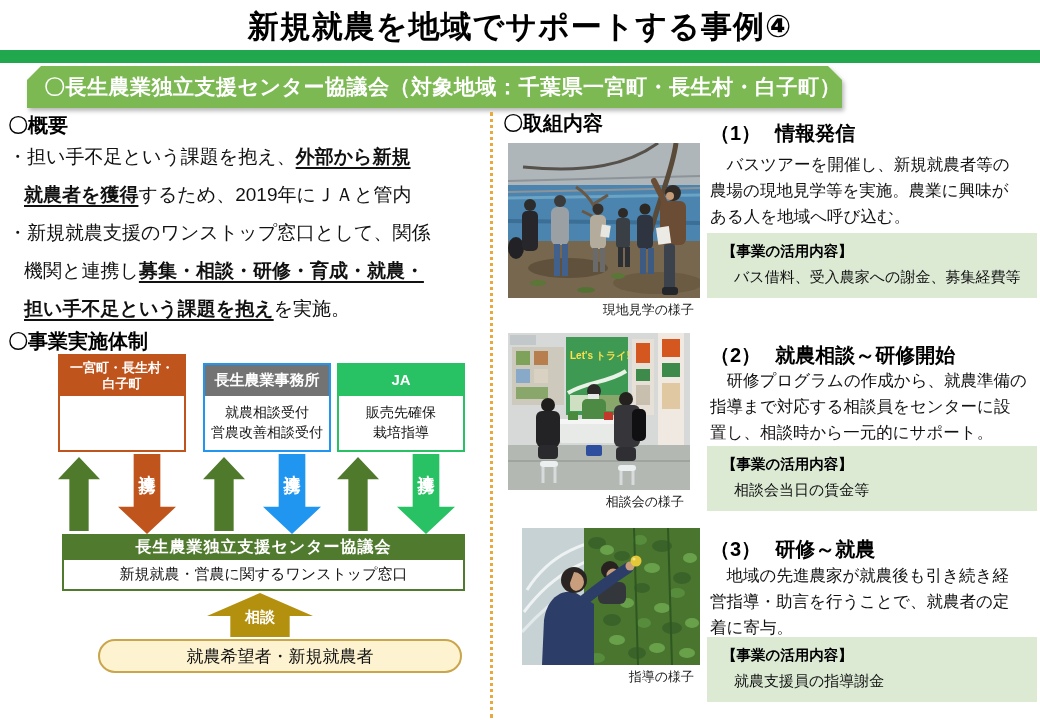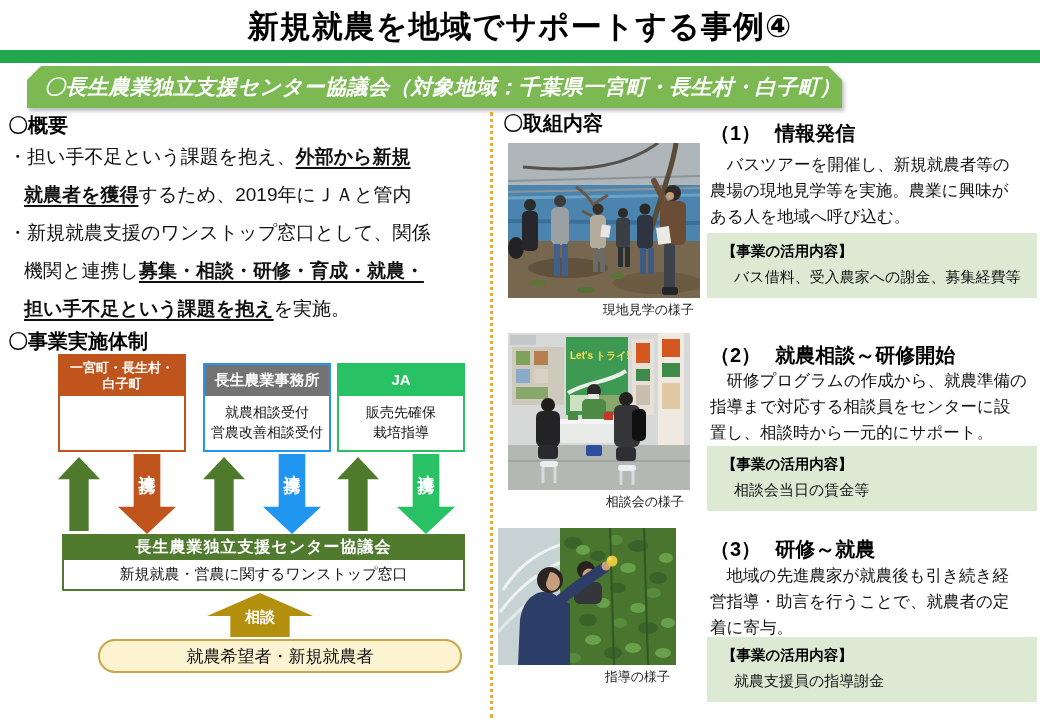--- a/index.html
+++ b/index.html
@@ -6,21 +6,21 @@
   body{
     width:1040px;height:720px;position:relative;overflow:hidden;
     font-family:"Liberation Sans","DejaVu Sans",sans-serif;color:#111;
   }
   
   .page-title{
     position:absolute;top:6px;left:0;width:1040px;text-align:center;
     font-size:31px;font-weight:bold;letter-spacing:1px;color:#000;
   }
   .header-bar{position:absolute;top:50px;left:0;width:1040px;height:13px;background:var(--header-bar-green);}
-  .banner-wrap{position:absolute;top:66px;left:27px;width:815px;height:42px;filter:drop-shadow(2px 3px 2px rgba(0,0,0,.28));font-style:italic;}
+  .banner-wrap{position:absolute;top:66px;left:27px;width:815px;height:42px;filter:drop-shadow(2px 3px 2px rgba(0,0,0,.28));}
   .banner{
     width:100%;height:100%;background:var(--banner-green);
     clip-path:polygon(14px 0,calc(100% - 14px) 0,100% 14px,100% 100%,0 100%,0 14px);
     display:flex;align-items:center;padding-left:17px;box-sizing:border-box;
     color:#fff;font-size:21px;font-weight:bold;letter-spacing:.5px;
   }
   
   .divider{position:absolute;left:490px;top:112px;height:606px;width:0;border-left:3px dotted var(--divider-orange);}
   
   #left-col{position:absolute;left:8px;top:112px;width:480px;}
@@ -57,21 +57,21 @@
   
   #right-col{position:absolute;left:497px;top:110px;width:543px;height:610px;}
   .rc-head{position:absolute;left:6px;top:0;font-size:20px;font-weight:bold;color:#000;}
   .sec{position:absolute;left:0;width:543px;}
   #sec1{top:8px;height:212px;} #sec2{top:223px;height:192px;} #sec3{top:416px;height:200px;}
   .photo{position:absolute;margin:0;}
   .photo svg{display:block;}
   .photo figcaption{font-size:13px;color:#222;text-align:right;padding-right:6px;margin-top:3px;}
   #sec1 .photo{left:11px;top:25px;width:192px;}
   #sec2 .photo{left:11px;top:0;width:182px;}
-  #sec3 .photo{left:1px;top:2px;width:178px;}
+  #sec3 .photo{left:25px;top:2px;width:178px;}
   .sec-head{position:absolute;left:213px;display:flex;gap:14px;font-size:20px;font-weight:bold;color:#000;white-space:nowrap;}
   #sec1 .sec-head{top:2px;} #sec2 .sec-head{top:9px;} #sec3 .sec-head{top:10px;}
   .sec-body{position:absolute;left:213px;width:334px;font-size:16.5px;line-height:26px;white-space:pre-line;color:#111;}
   #sec1 .sec-body{top:33px;} #sec2 .sec-body{top:34px;} #sec3 .sec-body{top:36px;}
   .usage{position:absolute;left:210px;width:330px;height:65px;background:var(--usage-box-green);box-sizing:border-box;padding:9px 0 0 15px;}
   #sec1 .usage{top:115px;} #sec2 .usage{top:113px;} #sec3 .usage{top:111px;}
   .usage-label{font-weight:bold;font-size:14.5px;color:#000;}
   .usage-value{font-size:15px;margin-top:7px;padding-left:12px;white-space:nowrap;color:#111;}
 </style>
 </head>

